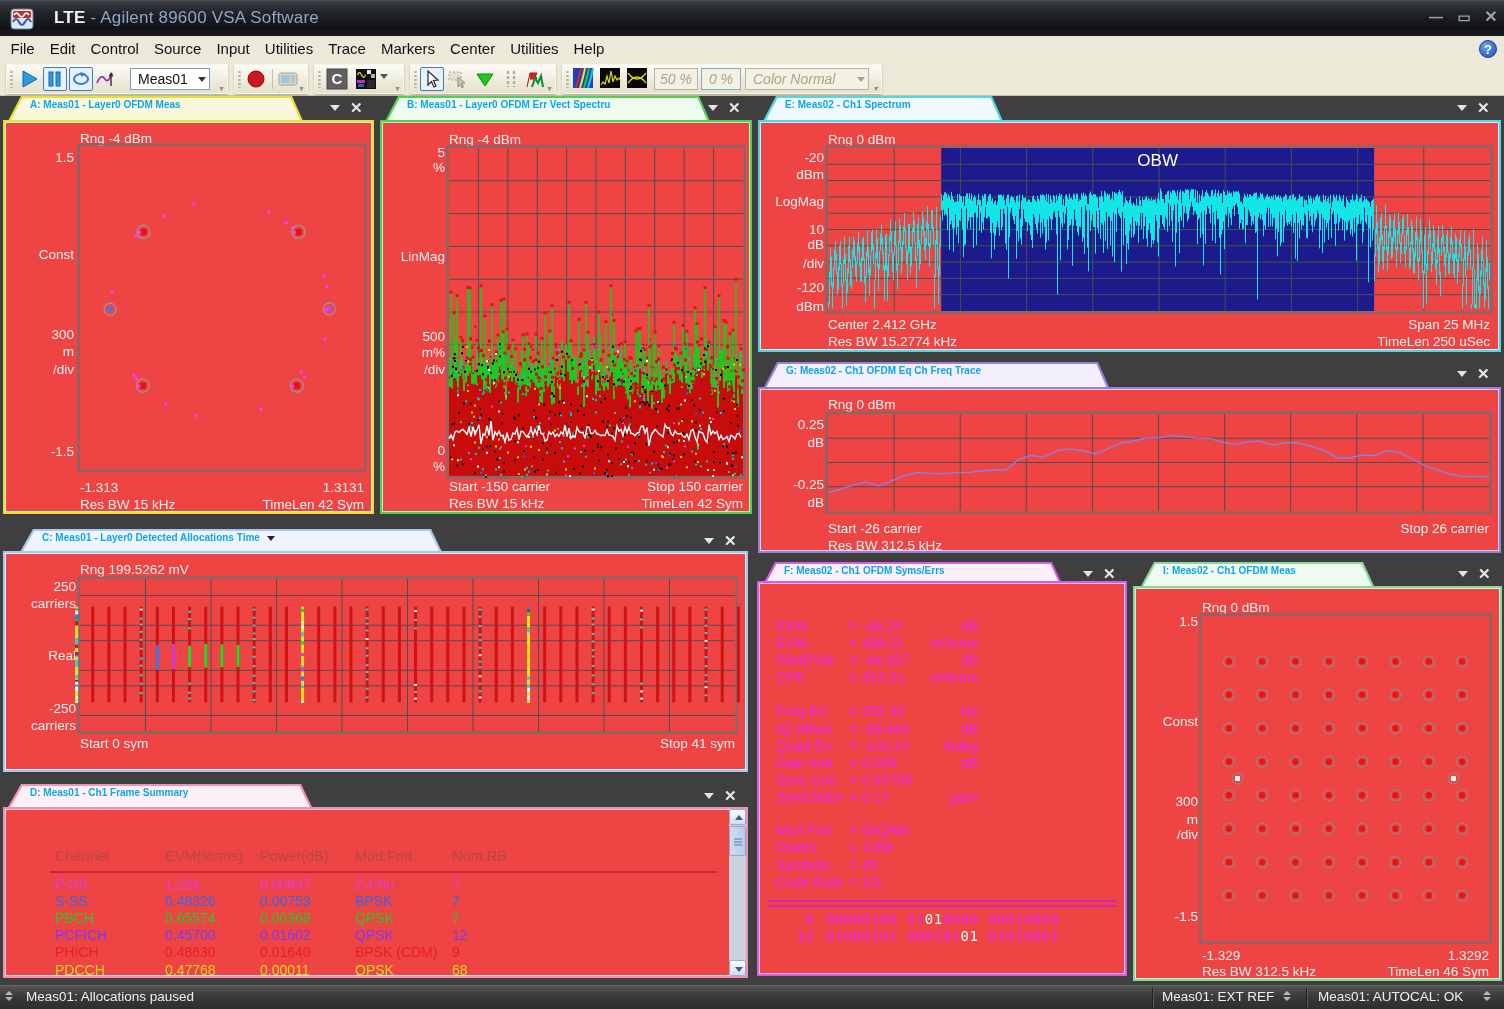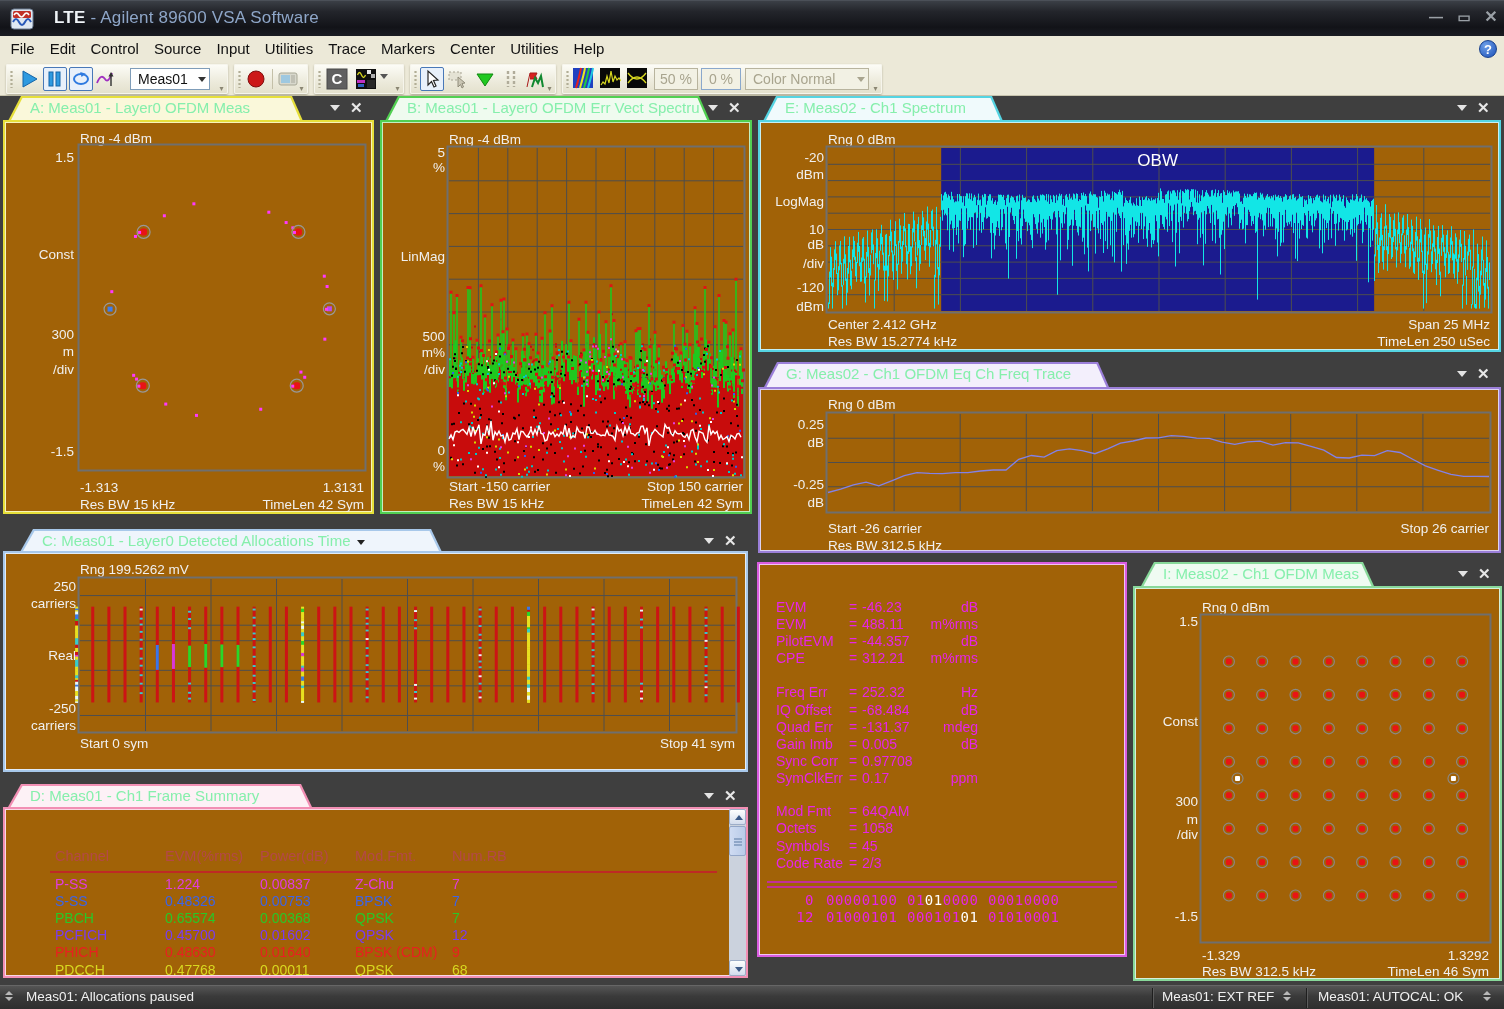--- a/index.html
+++ b/index.html
@@ -46,22 +46,22 @@
     font-size:14px; color:#a8a48e; line-height:20px; text-align:center; }
   .tfield.bluish { border:1px solid #8aa8cc; }
   .tcombo.disabled { background:#f2f1e4; color:#a8a48e; border:1px solid #b8b49e; }
   .tcombo.disabled .arr { border-top-color:#a8a48e; }
 
   
   #workarea { position:absolute; left:0; top:96px; width:1504px; height:889px; background:#3f3f3f; }
   .vwin { position:absolute; }
   .vtab { position:absolute; overflow:hidden; }
   .vtab .shape { position:absolute; left:0; top:0; width:100%; height:100%; }
-  .vtab .lbl { position:absolute; left:22px; top:3px; font-size:15px; font-weight:400; color:#86efac; white-space:nowrap; }
-  .vbody { position:absolute; background:#a16207; }
+  .vtab .lbl { position:absolute; left:22px; top:3px; font-size:10px; font-weight:700; color:#0ea5e9; white-space:nowrap; }
+  .vbody { position:absolute; background:#ef4444; }
   .winbtns { position:absolute; display:flex; gap:10px; align-items:center; }
   .winbtn-min { width:0; height:0; border-left:5px solid transparent; border-right:5px solid transparent; border-top:6px solid #e4e4e4; }
   .winbtn-x { color:#e8e8e8; font-size:15px; font-weight:bold; line-height:12px; }
   .tab-drop { display:inline-block; margin-left:7px; width:0; height:0;
     border-left:4px solid transparent; border-right:4px solid transparent; border-top:5px solid #222; vertical-align:middle; }
 
   
   #statusbar { position:absolute; left:0; top:985px; width:1504px; height:24px;
     background:linear-gradient(#555555, #3a3a3a 45%, #2e2e2e); border-top:1px solid #666;
     color:#f0f0f0; font-size:13.5px; }
@@ -201,21 +201,21 @@
         </div>
       <div class="tbtn" style="left:112px;">
         <svg width="24" height="24">
             <path d="M5 20 L8 6 M8 6 h7 l-1.5 3 l1.5 3 h-7" fill="#d82020" stroke="#a81818"></path>
             <path d="M10 20 L13 11 L16 16 L19 9 L21 20" fill="none" stroke="#108830" stroke-width="2"></path>
           </svg>
         </div>
       <div class="gchev">▾</div>
     </div>
 
-    <div class="tgroup" style="left:562px; width:320px;">
+    <div class="tgroup" style="left:562px; width:320px;font-style:italic;">
       <div class="grip"></div>
       <div class="tbtn" style="left:10px;">
         <svg width="22" height="22">
             <rect x="1" y="1" width="20" height="20" fill="#2040c0"></rect>
             <path d="M4 21 q4 -14 5 -20" stroke="#e02020" stroke-width="2" fill="none"></path>
             <path d="M8 21 q4 -14 5 -20" stroke="#e8e820" stroke-width="2" fill="none"></path>
             <path d="M12 21 q4 -14 5 -20" stroke="#20c840" stroke-width="2" fill="none"></path>
             <path d="M16 21 q4 -14 5 -20" stroke="#20c8e0" stroke-width="2" fill="none"></path>
           </svg>
         </div>
@@ -784,21 +784,21 @@
       <div class="vwin">
         <div class="vtab" style="left: 762px; top: 466px; width: 301px; height: 24px;">
           <div class="shape" style="background: rgb(218, 92, 224); clip-path: polygon(0px 100%, 13px 0px, calc(100% - 11px) 0px, 100% 100%);"></div>
           <div class="shape" style="background: rgb(251, 240, 252); clip-path: polygon(2.5px 100%, 14.5px 2px, calc(100% - 12.5px) 2px, calc(100% - 2.5px) 100%);"></div>
           <span class="lbl">F: Meas02 - Ch1 OFDM Syms/Errs</span>
         </div>
         <div class="winbtns" style="left: 1083px; top: 472px;">
           <div class="winbtn-min"></div>
           <div class="winbtn-x">✕</div>
         </div>
-        <div class="vbody" id="body-F" style="left: 757px; top: 466px; width: 370px; height: 395px; border: 2px solid rgb(218, 92, 224); box-shadow: rgb(242, 198, 244) 0px 0px 0px 1px inset;">
+        <div class="vbody" id="body-F" style="left: 757px; top: 485px; width: 370px; height: 395px; border: 2px solid rgb(218, 92, 224); box-shadow: rgb(242, 198, 244) 0px 0px 0px 1px inset;">
           <svg width="366" height="391" style="position: absolute; left: 0px; top: 0px;">
             <text x="17" y="47.7" fill="#e625e6" font-size="14" font-family="Liberation Sans, sans-serif" text-anchor="start">EVM</text>
             <text x="90" y="47.7" fill="#e625e6" font-size="14" font-family="Liberation Sans, sans-serif" text-anchor="start">=</text>
             <text x="103" y="47.7" fill="#e625e6" font-size="14" font-family="Liberation Sans, sans-serif" text-anchor="start">-46.23</text>
             <text x="219" y="47.7" fill="#e625e6" font-size="14" font-family="Liberation Sans, sans-serif" text-anchor="end">dB</text>
             <text x="17" y="64.9" fill="#e625e6" font-size="14" font-family="Liberation Sans, sans-serif" text-anchor="start">EVM</text>
             <text x="90" y="64.9" fill="#e625e6" font-size="14" font-family="Liberation Sans, sans-serif" text-anchor="start">=</text>
             <text x="103" y="64.9" fill="#e625e6" font-size="14" font-family="Liberation Sans, sans-serif" text-anchor="start">488.11</text>
             <text x="219" y="64.9" fill="#e625e6" font-size="14" font-family="Liberation Sans, sans-serif" text-anchor="end">m%rms</text>
             <text x="17" y="82.1" fill="#e625e6" font-size="14" font-family="Liberation Sans, sans-serif" text-anchor="start">PilotEVM</text>

